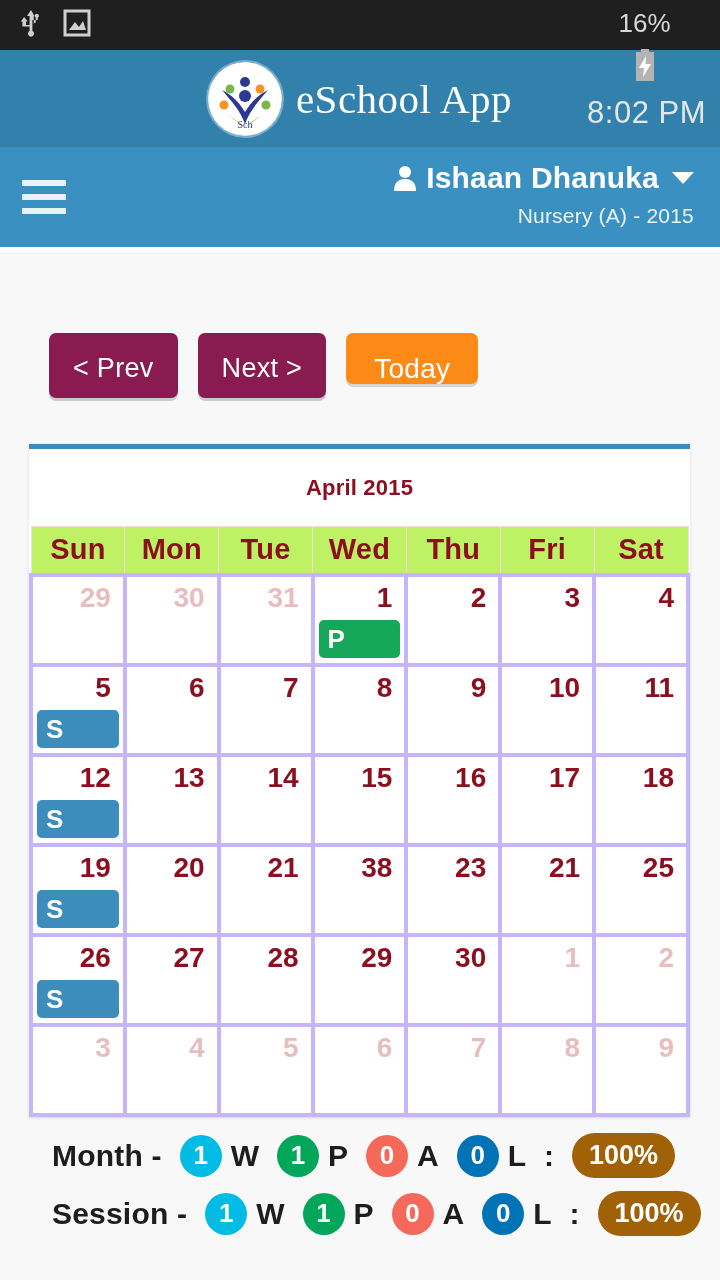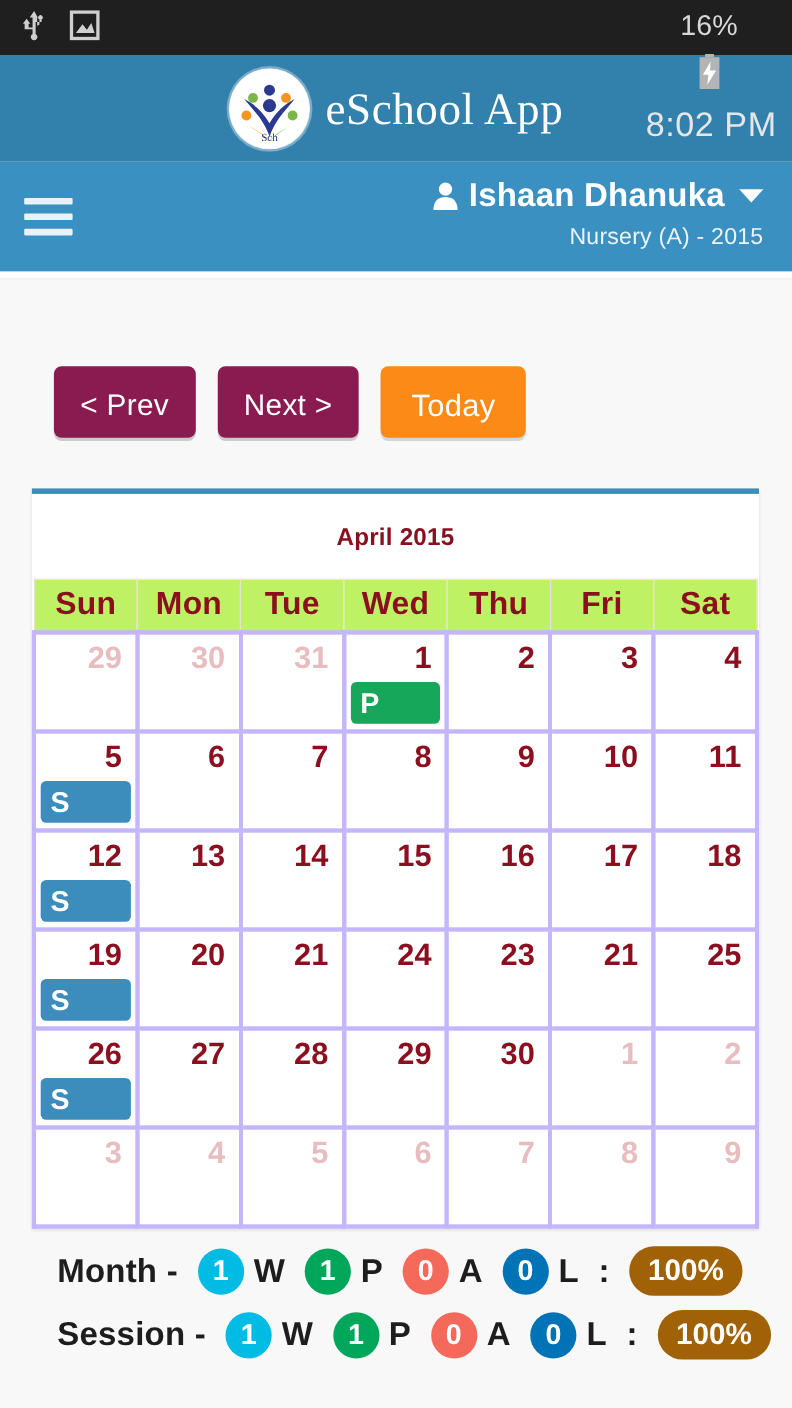--- a/index.html
+++ b/index.html
@@ -157,21 +157,21 @@
   .btn-nav {
     background: #8a1b51;
     box-shadow: 0 3px 0 rgba(0,0,0,0.18);
     padding: 22px 24px;
     height: 65px;
   }
   .btn-today {
     background: #fc8a16;
     box-shadow: 0 3px 0 rgba(0,0,0,0.14);
     padding: 22px 28px;
-    height: 65px;
+    height: 51px;
     font-size: 28px;
   }
 
   
   .calendar-panel {
     margin: 46px 30px 0 29px;
     background: #ffffff;
     border-top: 5px solid #3c8dbc;
     box-shadow: 0 1px 3px rgba(0,0,0,0.12);
   }
@@ -484,21 +484,21 @@
               <span class="daynum">19</span>
               <div class="evt s">S</div>
             </td>
             <td class="">
               <span class="daynum">20</span>
             </td>
             <td class="">
               <span class="daynum">21</span>
             </td>
             <td class="">
-              <span class="daynum">24</span>
+              <span class="daynum">38</span>
             </td>
             <td class="">
               <span class="daynum">23</span>
             </td>
             <td class="">
               <span class="daynum">21</span>
             </td>
             <td class="">
               <span class="daynum">25</span>
             </td>

